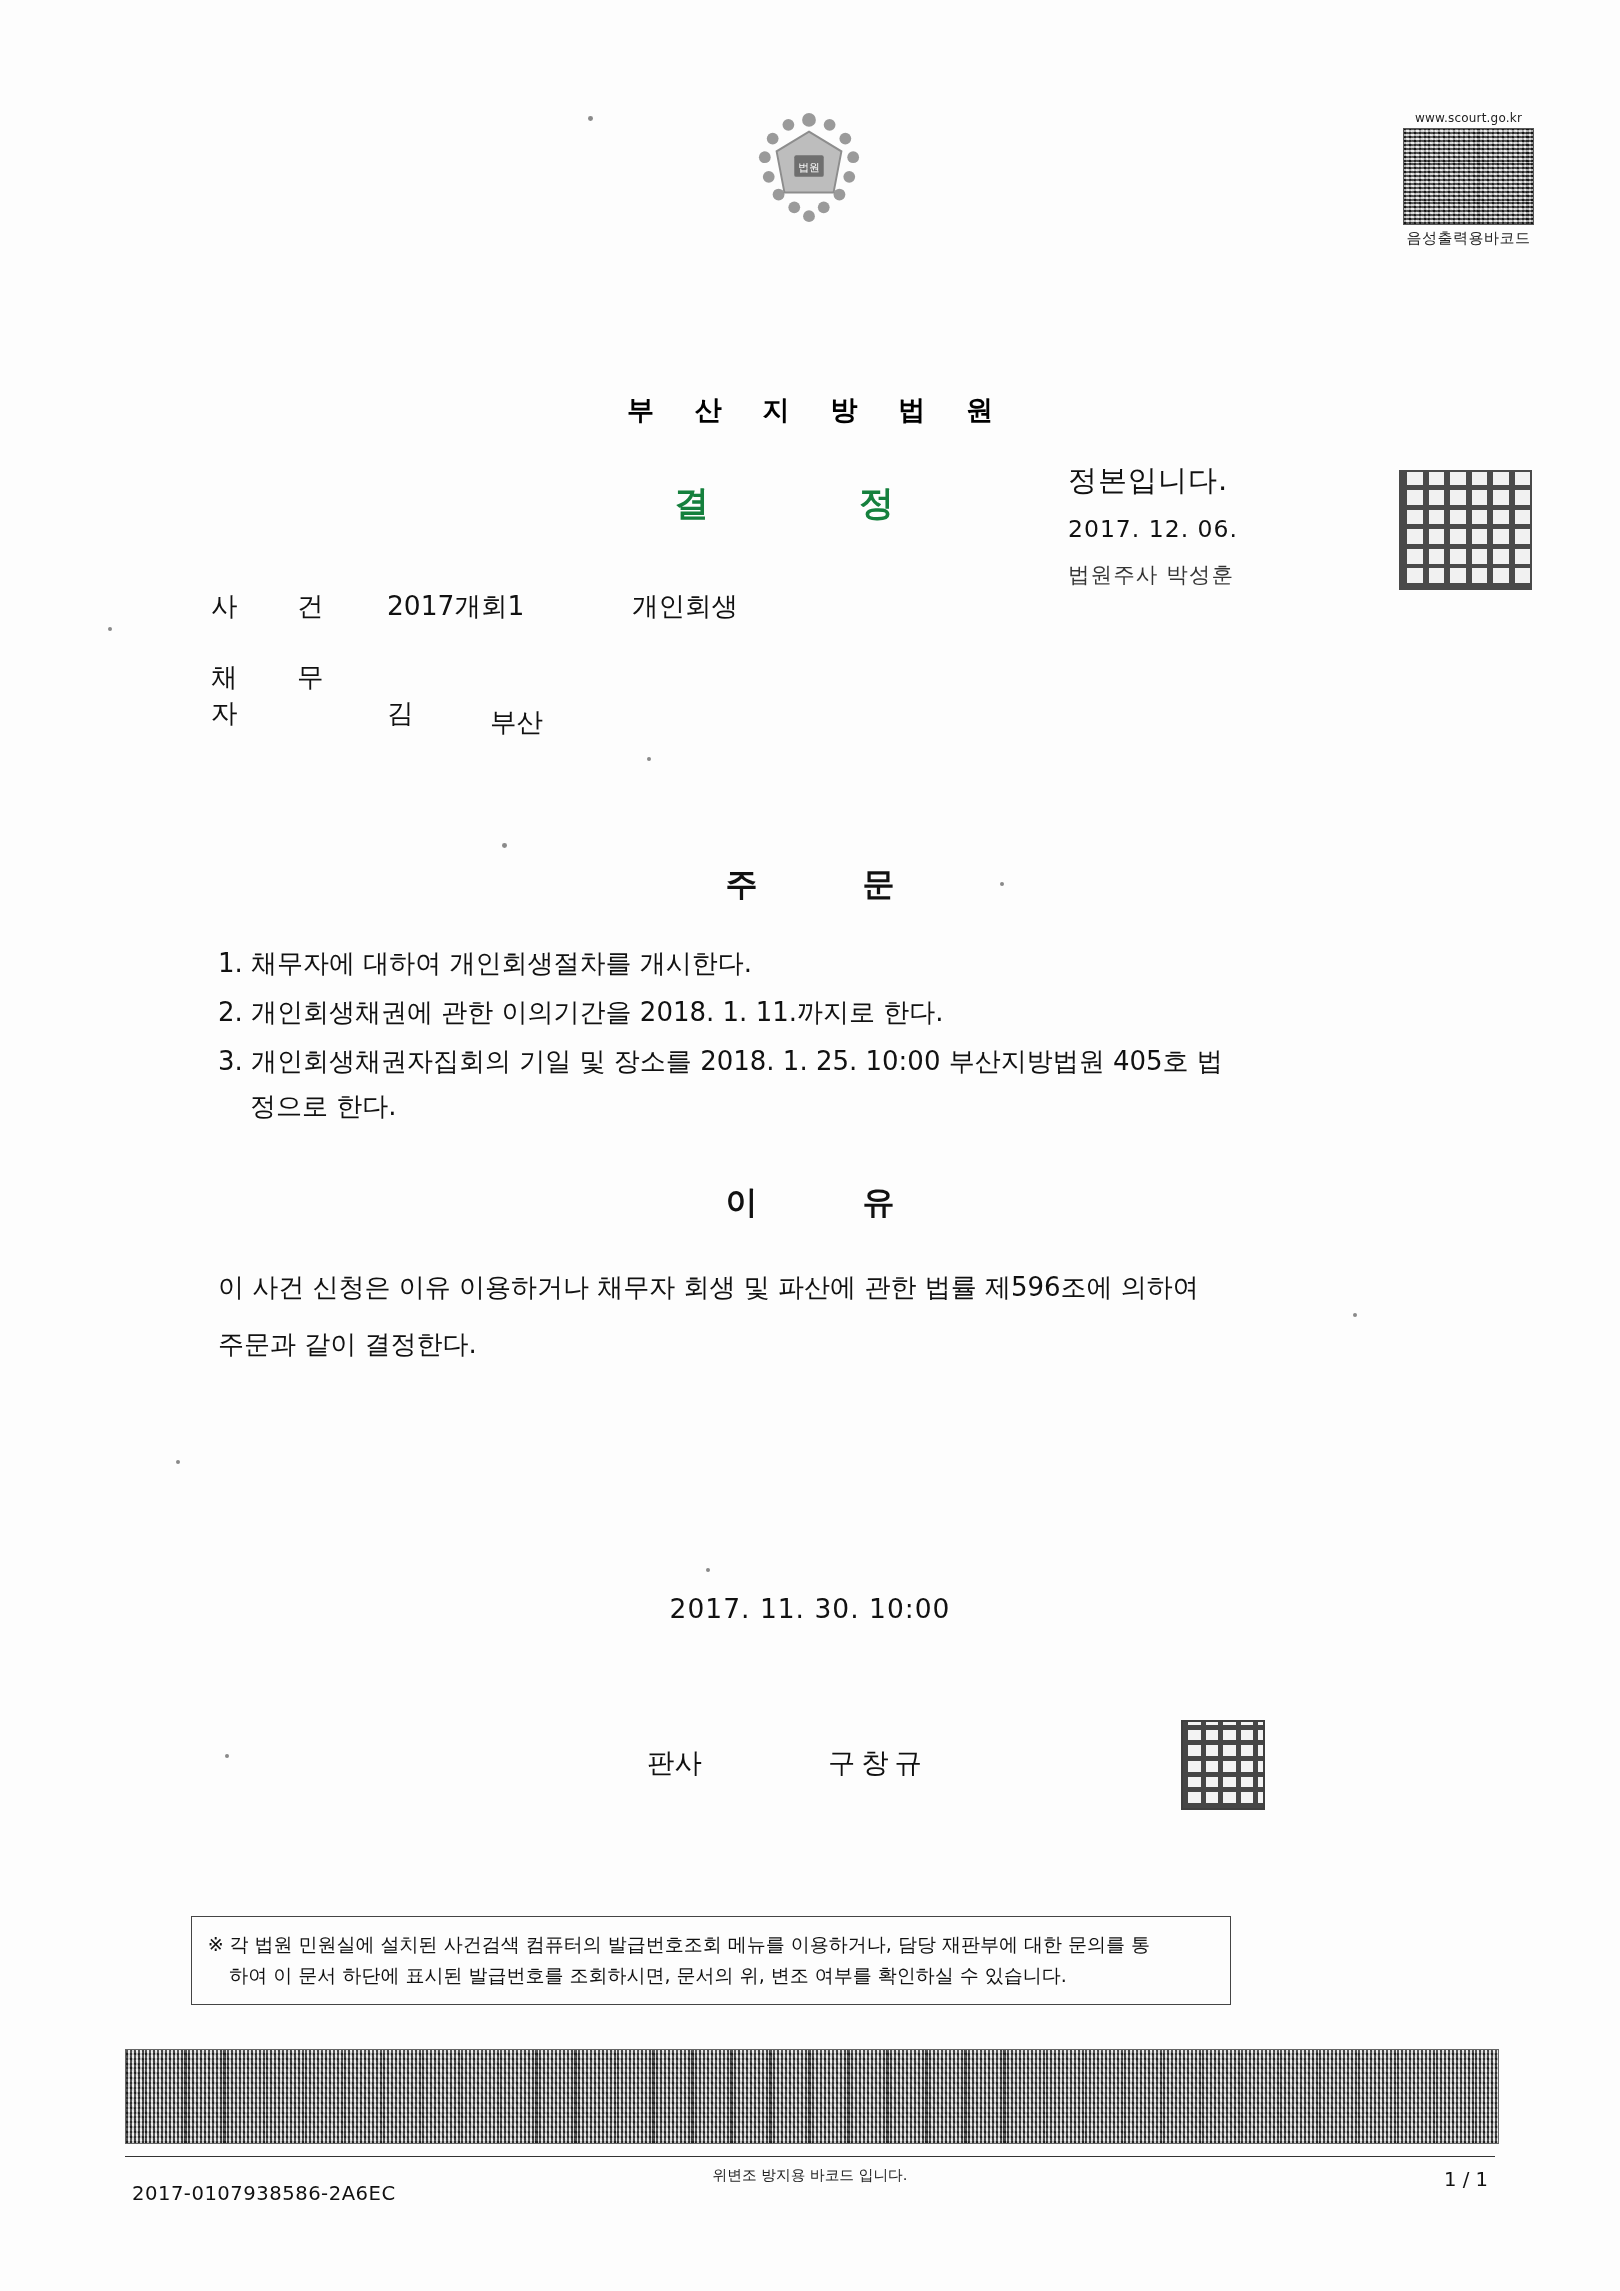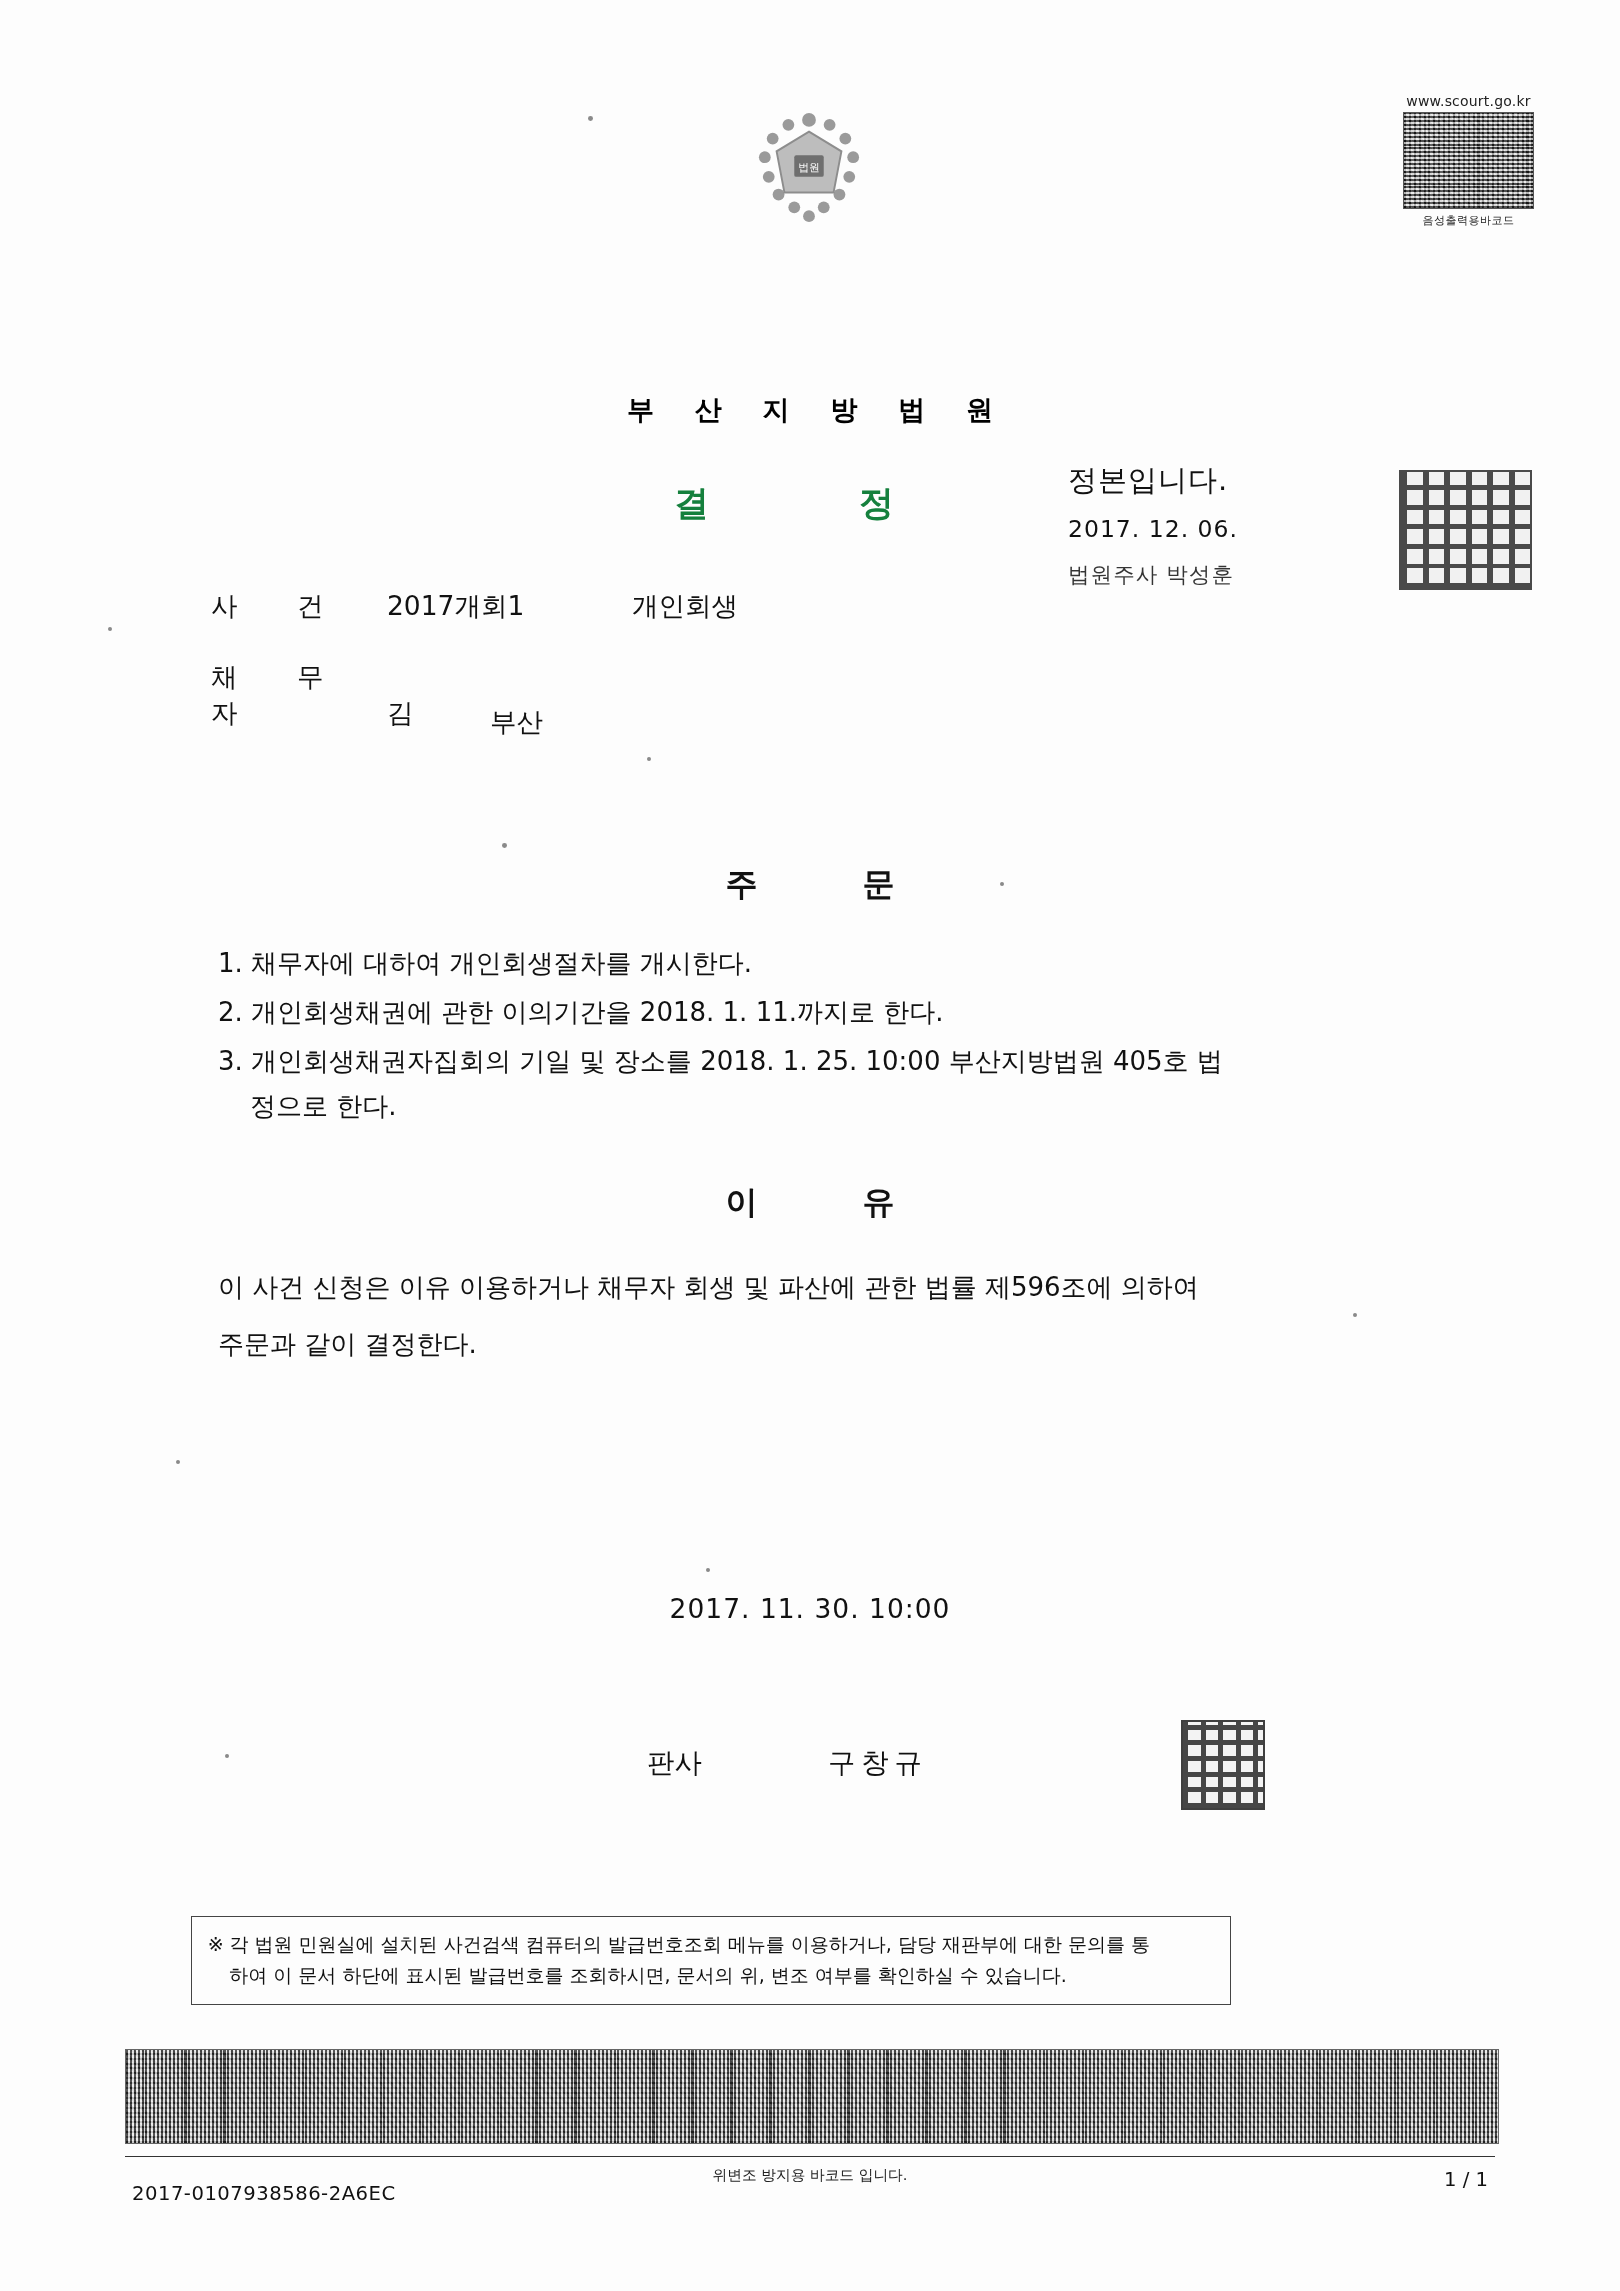--- a/index.html
+++ b/index.html
@@ -31,38 +31,39 @@
   .emblem-svg { display:block; }
 
   .barcode-box {
     position: absolute;
     right: 83px;
     top: 93px;
     width: 137px;
     text-align: center;
   }
   .barcode-url {
-    font-size: 14px;
+    font-size: 12px;
     letter-spacing: 0.2px;
     color: #222;
     margin-bottom: 2.9px;
+    margin-top: 18px;
   }
   .barcode-sq {
     width: 129px;
     height: 95px;
     margin: 0 auto;
     background-color: #8c8c8c;
     background-image:
       repeating-linear-gradient(0deg, rgba(0,0,0,.55) 0 2px, rgba(255,255,255,.55) 2px 3.9px),
       repeating-linear-gradient(90deg, rgba(0,0,0,.5) 0 2px, rgba(255,255,255,.5) 2px 4.9px),
       repeating-linear-gradient(45deg, rgba(0,0,0,.35) 0 2.9px, rgba(255,255,255,.3) 2.9px 5.9px);
     border: 1px solid #555;
   }
   .barcode-cap {
-    font-size: 11px;
+    font-size: 15px;
     margin-top: 3.9px;
     letter-spacing: 0.5px;
     color: #222;
   }
 
   
   .court-title {
     position: absolute;
     left: 0; right: 0;
     top: 392px;

